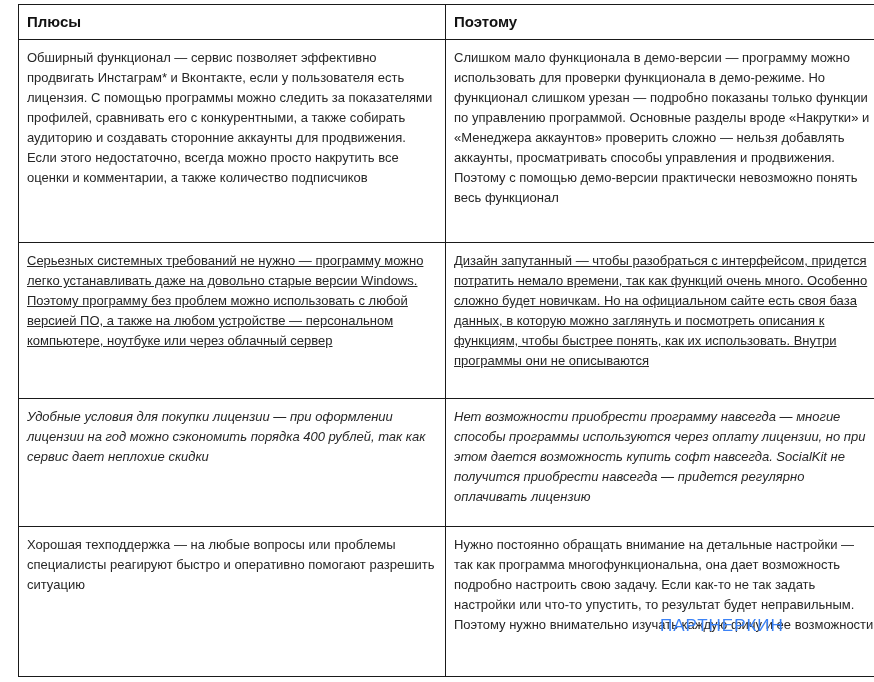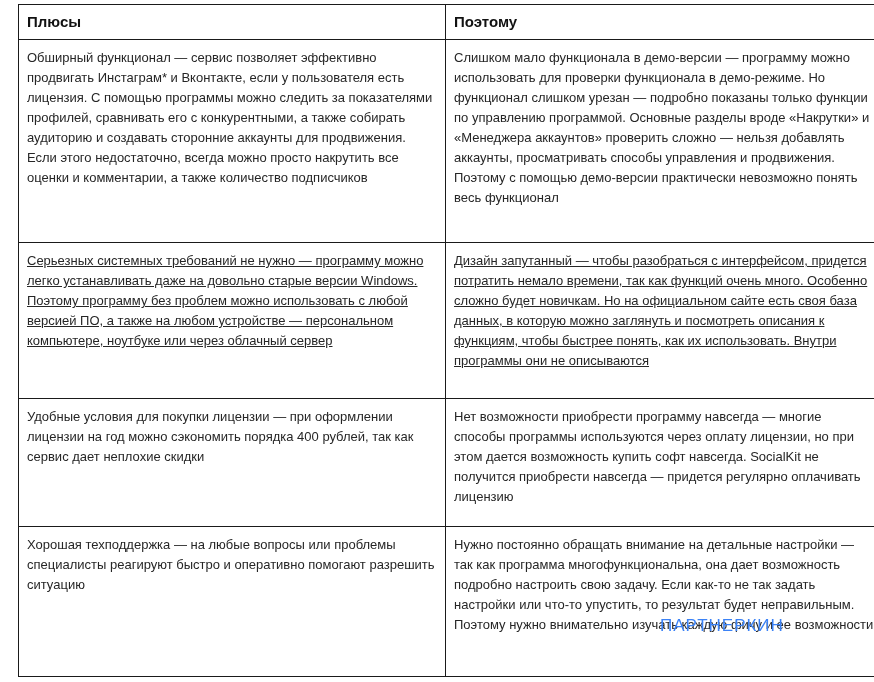--- a/index.html
+++ b/index.html
@@ -40,21 +40,21 @@
       padding-top: 0;
     }
     td {
       font-size: 13px;
       line-height: 20px;
       padding-top: 8px;
       padding-bottom: 6px;
     }
     tr.r1 td { height: 188px; }
     tr.r2 td { height: 141px; text-decoration: underline; }
-    tr.r3 td { height: 113px; }
+    tr.r3 td { height: 113px; font-style: italic; }
     tr.r4 td { height: 135px; }
     .watermark {
       position: absolute;
       left: 660px;
       top: 616px;
       font-family: Liberation Sans, sans-serif;
       font-size: 17px;
       letter-spacing: 1px;
       color: #3b82f6;
       pointer-events: none;

